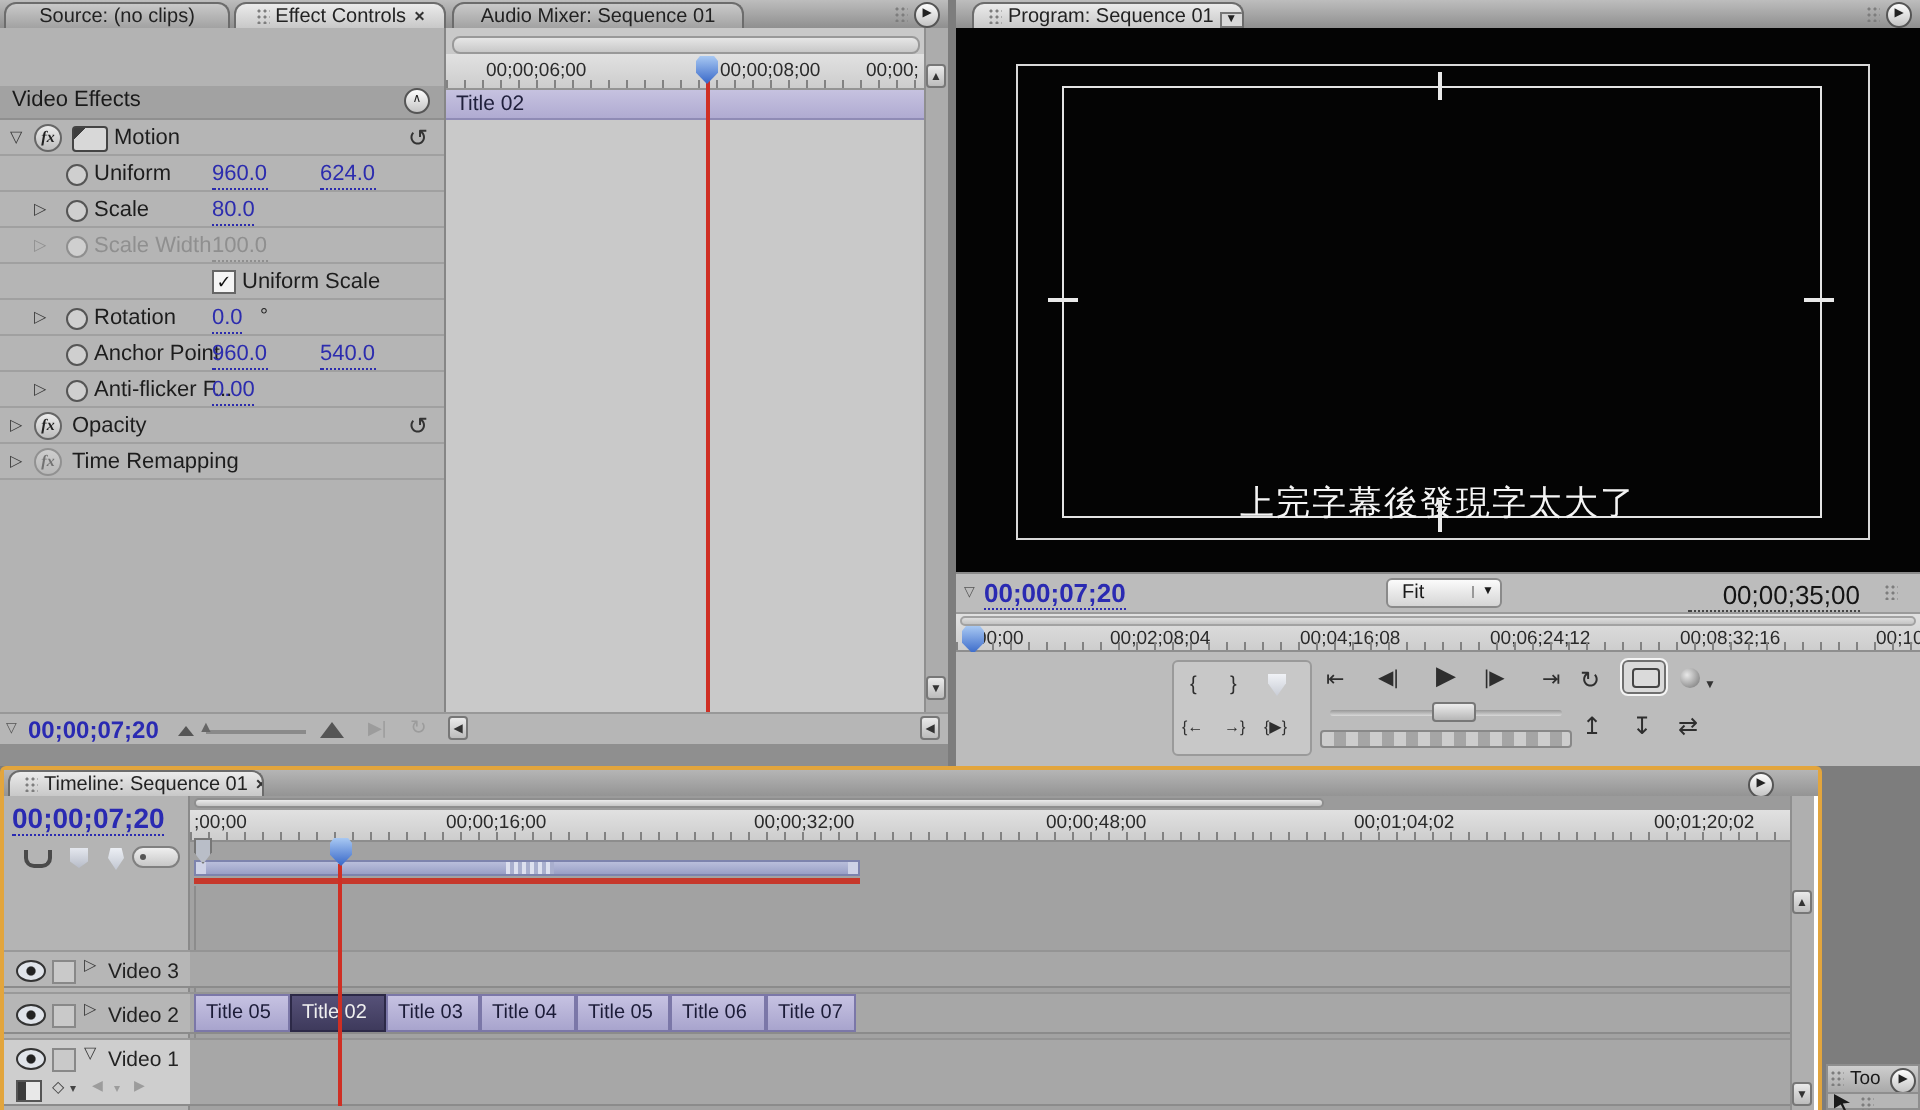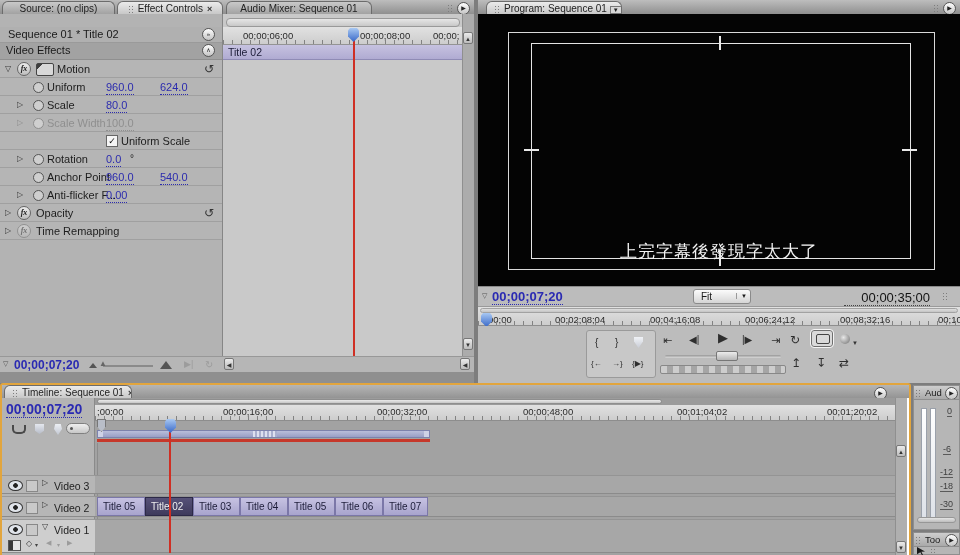--- a/index.html
+++ b/index.html
@@ -64,24 +64,20 @@
   <div style="left:0;top:0;width:474px;height:383px;background:#9b9b9b">
     <div class="tabbar">
       <div class="tab" style="left:2px;width:113px"><span>Source: (no clips)</span></div>
       <div class="tab active" style="left:117px;width:106px;z-index:2"><span class="grip"></span><span>Effect Controls</span><span class="xg">×</span></div>
       <div class="tab" style="left:226px;width:146px"><span>Audio Mixer: Sequence 01</span></div>
       <div class="pmenu" style="right:4px"><span class="grip"></span><span class="circ">▶</span></div>
     </div>
 
     <div style="left:0;top:14px;width:222px;height:342px;background:#b3b3b3"></div>
 
-    <div style="left:0;top:27px;width:222px;height:16px;background:#b0b0b0;border-bottom:1px solid #9a9a9a;box-sizing:border-box">
-      <span class="p" style="left:8px;top:1px;font-size:11px">Sequence 01 * Title 02</span>
-      <span class="p circ" style="left:202px;top:1px">»</span>
-    </div>
     <div style="left:0;top:43px;width:222px;height:17px;background:#a2a2a2;border-bottom:1px solid #8f8f8f;box-sizing:border-box">
       <span class="p b" style="left:6px;top:1px;font-size:11px">Video Effects</span>
       <span class="p circ" style="left:202px;top:1px">∧</span>
     </div>
 
     <div class="ecrow" style="top:60px">
       <span class="p tri" style="left:5px">▽</span>
       <span class="p fx" style="left:17px">fx</span>
       <span class="p meff" style="left:36px"></span>
       <span class="p lbl b" style="left:57px">Motion</span>
@@ -322,34 +318,20 @@
       <span class="p gray" style="left:65px;top:19px;font-size:7px">▶</span>
     </div>
     <div class="trow" style="top:134px;height:34px"></div>
 
     <div style="left:893px;top:13px;width:12px;height:157px;background:#afafaf;border-left:1px solid #8f8f8f;box-sizing:border-box">
       <div class="sbtn" style="left:0;top:47px">▲</div>
       <div class="sbtn" style="left:0;top:143px">▼</div>
     </div>
   </div>
 
-  <div style="left:913px;top:385px;width:47px;height:145px;background:#b6b6b6;border:1px solid #8e8e8e;box-sizing:border-box">
-    <div class="minitab">
-      <span class="grip" style="margin-left:1px"></span><span>Aud</span>
-      <span class="circ" style="position:absolute;right:1px;top:1px">▶</span>
-    </div>
-    <div class="meter" style="left:7px;top:22px;height:113px"></div>
-    <div class="meter" style="left:16px;top:22px;height:113px"></div>
-    <span class="mlab b" style="left:33px;top:20px">0</span>
-    <span class="mlab" style="left:29px;top:58px">-6</span>
-    <span class="mlab" style="left:26px;top:81px">-12</span>
-    <span class="mlab" style="left:26px;top:95px">-18</span>
-    <span class="mlab" style="left:26px;top:113px">-30</span>
-    <div style="left:3px;top:131px;width:39px;height:6px;background:linear-gradient(#e4e4e4,#bdbdbd);border:1px solid #979797;border-radius:3px;box-sizing:border-box"></div>
-  </div>
 
   <div style="left:913px;top:532px;width:47px;height:23px;background:#b6b6b6;border:1px solid #8e8e8e;box-sizing:border-box">
     <div class="minitab">
       <span class="grip" style="margin-left:1px"></span><span>Too</span>
       <span class="circ" style="position:absolute;right:1px;top:1px">▶</span>
     </div>
     <div style="left:3px;top:14px;width:8px;height:8px;background:#1a1a1a;clip-path:polygon(0 0,100% 55%,55% 60%,75% 100%,60% 100%,42% 66%,0 90%)"></div>
     <span class="p grip" style="left:16px;top:15px"></span>
   </div>
 

